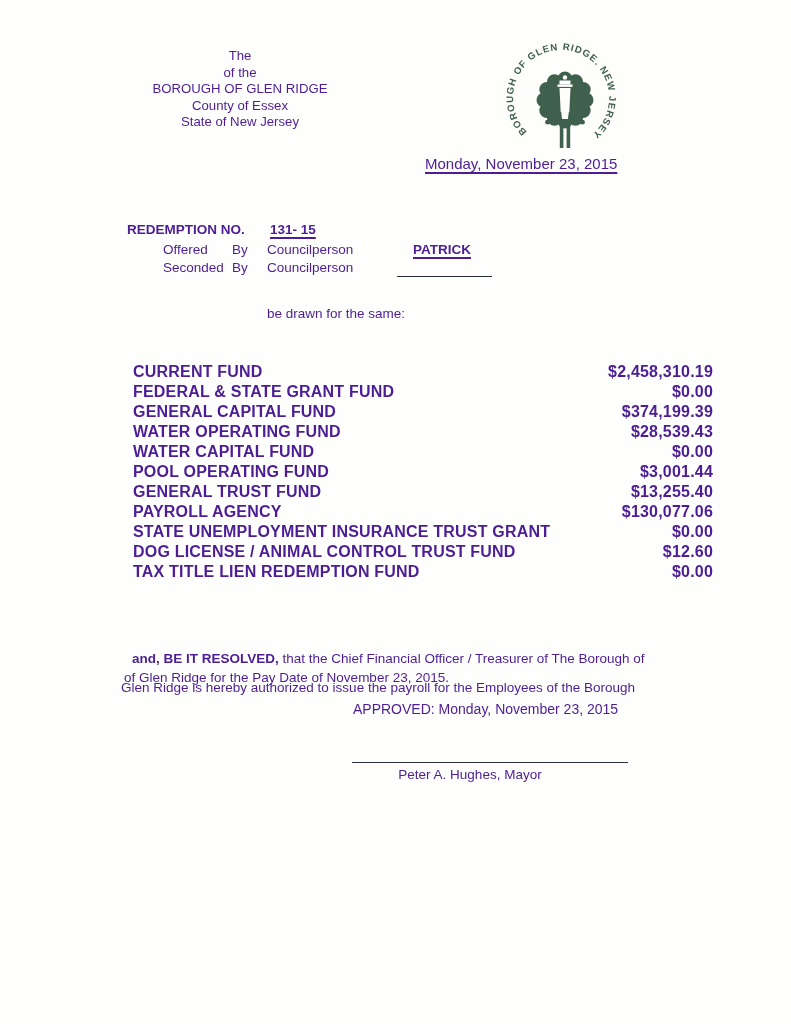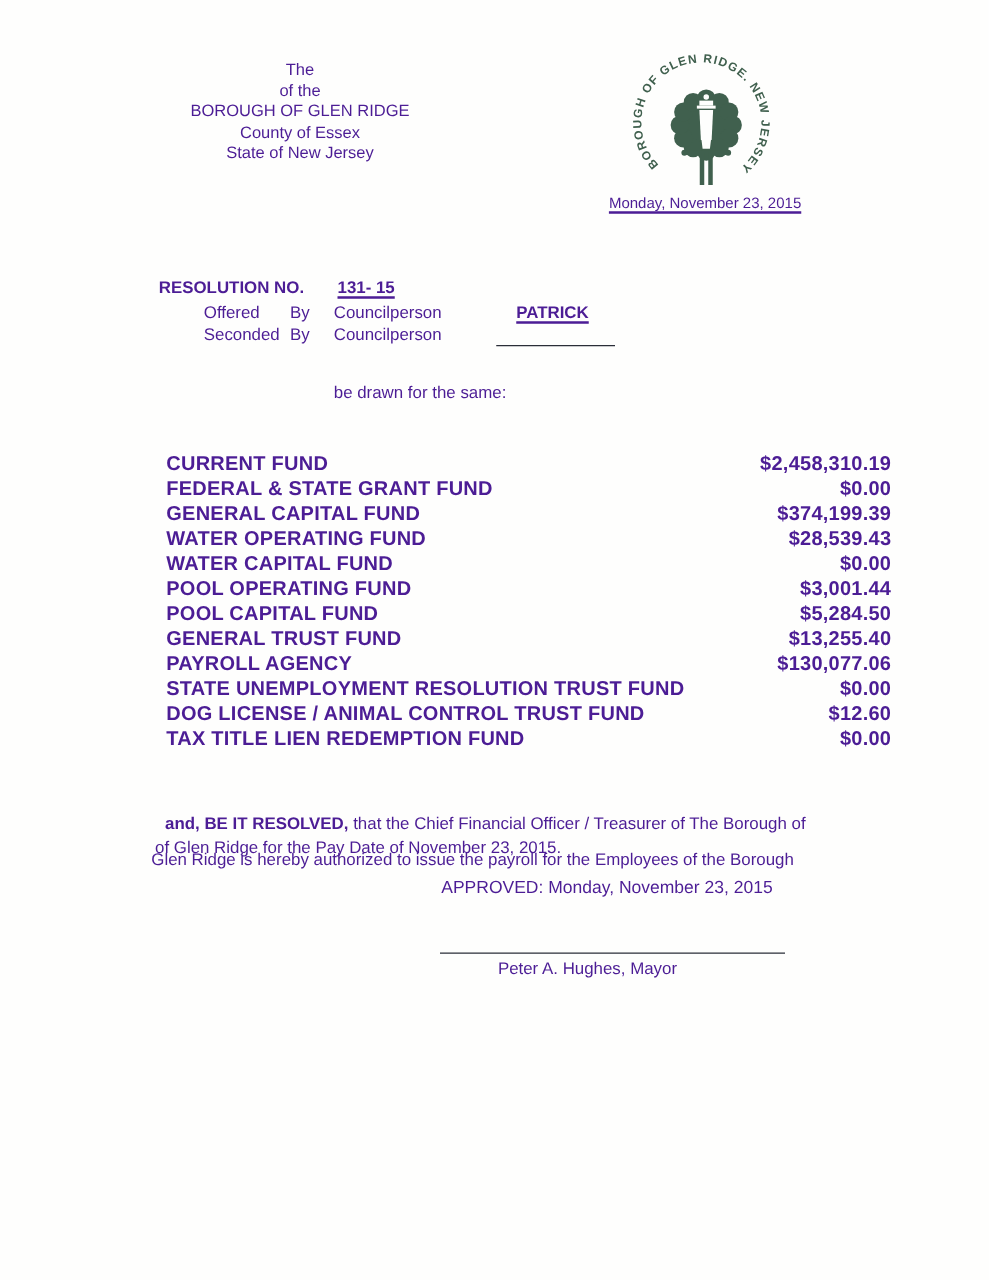--- a/index.html
+++ b/index.html
@@ -18,22 +18,22 @@
   .u { text-decoration: underline; text-decoration-thickness: 1.5px; text-underline-offset: 3px; }
 
   .letterhead {
     left: 100px; top: 48px; width: 280px;
     text-align: center; font-size: 13.2px; line-height: 16.5px;
   }
 
   .seal-wrap { left: 503px; top: 38px; width: 120px; height: 124px; }
 
   .meeting-date {
-    left: 411px; top: 155px; width: 230px;
-    text-align: right; font-size: 12px;
+    left: 425px; top: 155px; width: 230px;
+    text-align: left; font-size: 15px;
   }
 
   .res-text { font-size: 13.5px; }
 
   .blank-line { border-bottom: 1.6px solid #2a2e38; height: 14px; }
 
   .funds { left: 133px; top: 363px; width: 580px; }
   .fund-row {
     display: flex; justify-content: space-between; align-items: baseline;
     height: 20px; font-size: 16px; font-weight: bold; letter-spacing: 0.2px;
@@ -104,21 +104,21 @@
         <rect x="56.8" y="84" width="3.6" height="26"></rect>
         <rect x="63.6" y="84" width="3.6" height="26"></rect>
       </g>
     </svg>
   </div>
 
   <div class="abs meeting-date">
     <span class="u">Monday, November 23, 2015</span>
   </div>
 
-  <div class="abs res-text b" style="left:127px; top:222px;">RESOLUTION NO.</div>
+  <div class="abs res-text b" style="left:127px; top:222px;">REDEMPTION NO.</div>
   <div class="abs res-text b u" style="left:270px; top:222px;">131- 15</div>
 
   <div class="abs res-text" style="left:163px; top:242px;">Offered</div>
   <div class="abs res-text" style="left:232px; top:242px;">By</div>
   <div class="abs res-text" style="left:267px; top:242px;">Councilperson</div>
   <div class="abs res-text b u" style="left:398px; top:242px;padding-left:15px;">PATRICK</div>
 
   <div class="abs res-text" style="left:163px; top:260px;">Seconded</div>
   <div class="abs res-text" style="left:232px; top:260px;">By</div>
   <div class="abs res-text" style="left:267px; top:260px;">Councilperson</div>
@@ -145,33 +145,29 @@
       </div>
     <div class="fund-row">
         <span>WATER CAPITAL FUND</span>
         <span>$0.00</span>
       </div>
     <div class="fund-row">
         <span>POOL OPERATING FUND</span>
         <span>$3,001.44</span>
       </div>
     <div class="fund-row">
-        <span>POOL CAPITAL FUND</span>
-        <span>$5,284.50</span>
-      </div>
-    <div class="fund-row">
         <span>GENERAL TRUST FUND</span>
         <span>$13,255.40</span>
       </div>
     <div class="fund-row">
         <span>PAYROLL AGENCY</span>
         <span>$130,077.06</span>
       </div>
     <div class="fund-row">
-        <span>STATE UNEMPLOYMENT RESOLUTION TRUST FUND</span>
+        <span>STATE UNEMPLOYMENT INSURANCE TRUST GRANT</span>
         <span>$0.00</span>
       </div>
     <div class="fund-row">
         <span>DOG LICENSE / ANIMAL CONTROL TRUST FUND</span>
         <span>$12.60</span>
       </div>
     <div class="fund-row">
         <span>TAX TITLE LIEN REDEMPTION FUND</span>
         <span>$0.00</span>
       </div>

